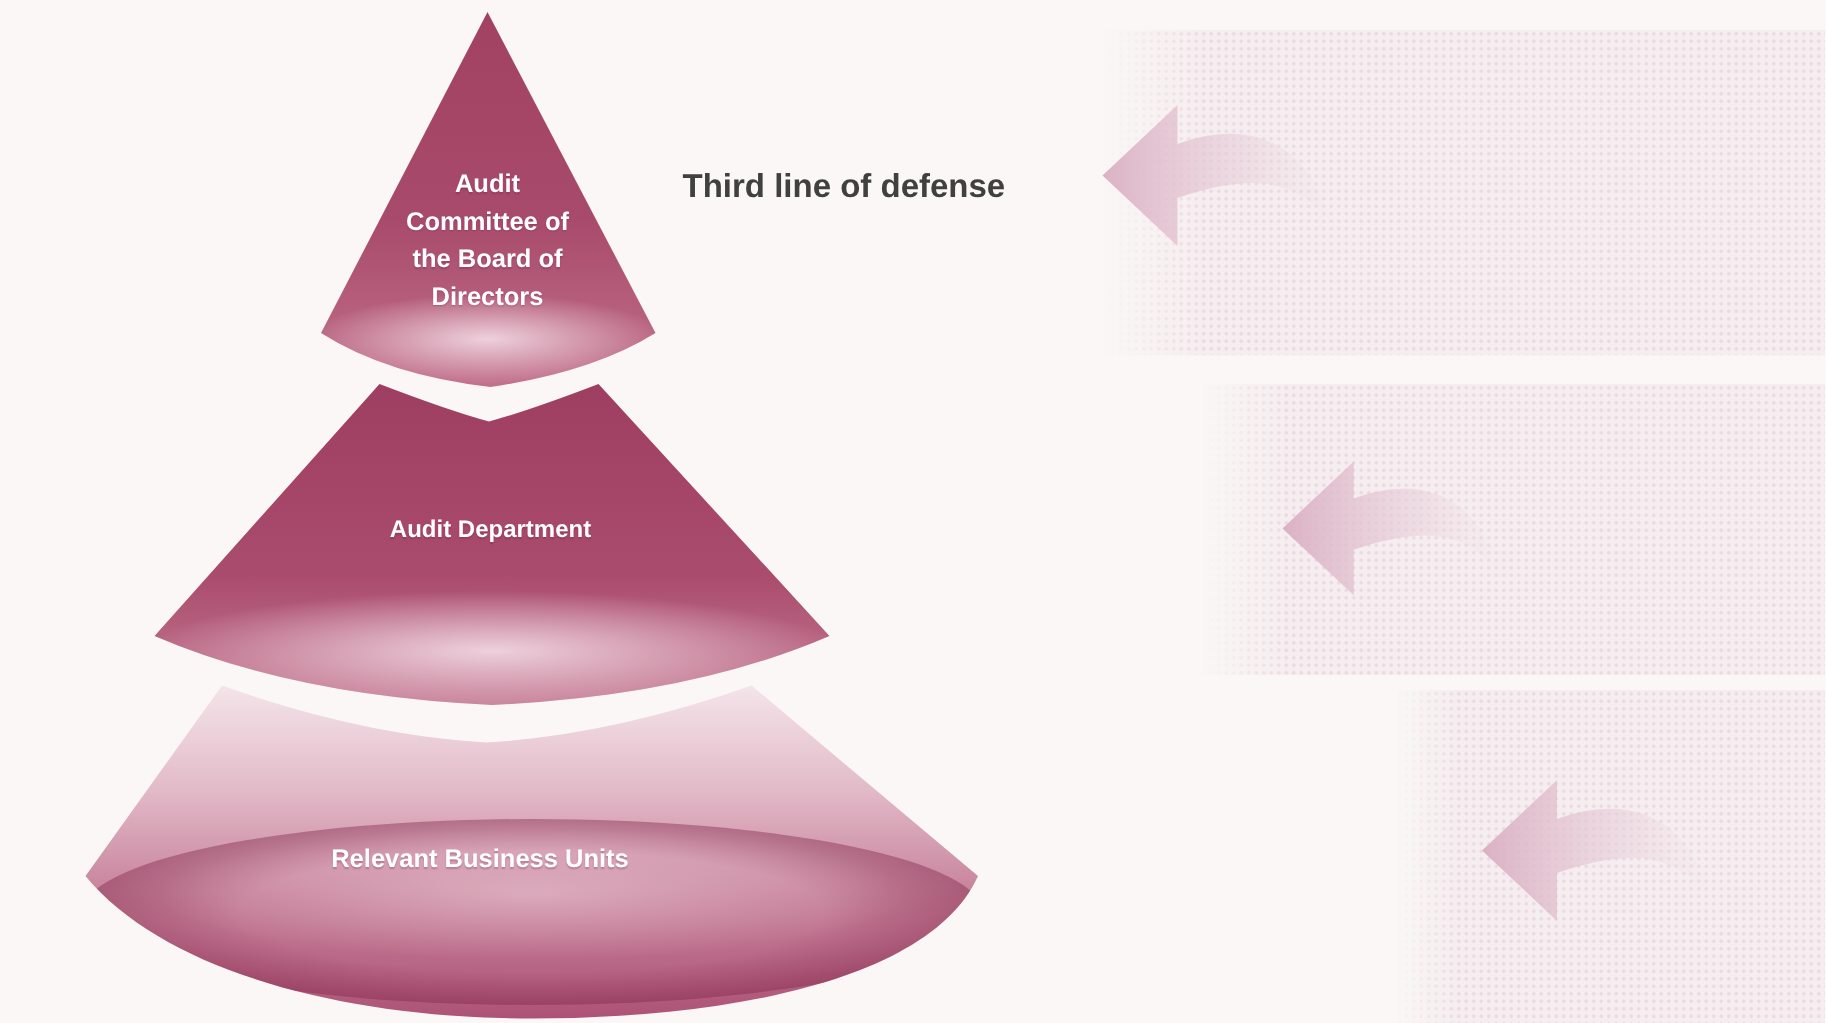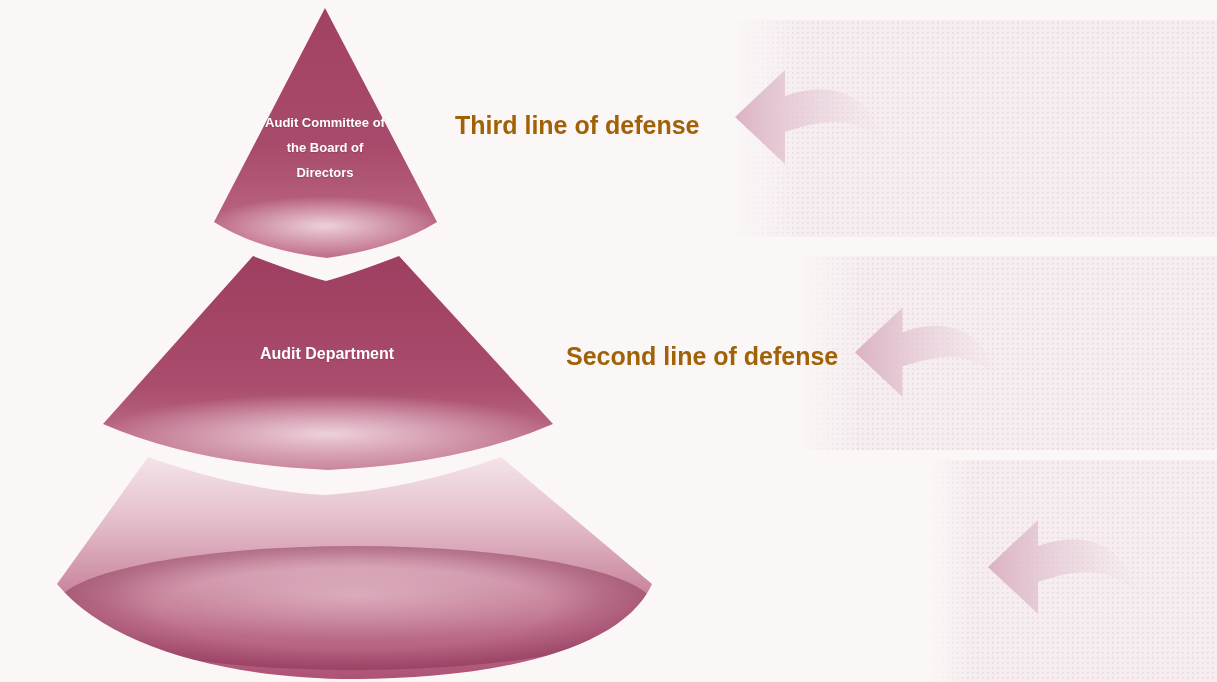--- a/index.html
+++ b/index.html
@@ -25,29 +25,29 @@
 
   .art{position:absolute;left:0;top:0;width:1217px;height:682px;}
 
   .tier-text{
     position:absolute;
     color:#ffffff;
     font-weight:bold;
     text-align:center;
     text-shadow:0 1px 1px rgba(90,20,50,0.25);
   }
-  .t1{left:265px;top:110px;width:120px;font-size:13px;line-height:25px;}
+  .t1{left:265px;top:110px;width:120px;font-size:17px;line-height:25px;}
   .t2{left:227px;top:343px;width:200px;font-size:16px;line-height:22px;}
   .t3{left:190px;top:562px;width:260px;font-size:17px;line-height:22px;}
 
   .line-text{
     position:absolute;
-    color:#a16207;
+    color:#404040;
     font-weight:bold;
-    font-size:25px;
+    font-size:22px;
     white-space:nowrap;
   }
   .l3{left:455px;top:111px;}
   .l2{left:566px;top:342px;}
   .l1{left:710px;top:562px;}
 </style>
 </head>
 <body>
 
 <div class="stage">
@@ -114,17 +114,17 @@
       <ellipse clip-path="url(#t3clip)" cx="355" cy="596" rx="250" ry="44" fill="url(#sheen)" opacity="0.5"></ellipse>
     </g>
 
     <path d="M0,55 L50,8 L50,34 C100,16 138,34 152,86 C128,56 98,54 50,70 L50,102 Z" transform="translate(735,62)" fill="url(#arrowGrad)"></path>
     <path d="M0,55 L50,8 L50,34 C100,16 138,34 152,86 C128,56 98,54 50,70 L50,102 Z" transform="translate(855,300) scale(0.95)" fill="url(#arrowGrad)"></path>
     <path d="M0,55 L50,8 L50,34 C100,16 138,34 152,86 C128,56 98,54 50,70 L50,102 Z" transform="translate(988,512)" fill="url(#arrowGrad)"></path>
   </svg>
 
   <div class="tier-text t1">Audit Committee of the Board of Directors</div>
   <div class="tier-text t2">Audit Department</div>
+  <div class="tier-text t3">Relevant Business Units</div>
 
   <div class="line-text l3">Third line of defense</div>
-  <div class="line-text l2">Second line of defense</div>
 
 </div>
 
 </body></html>

